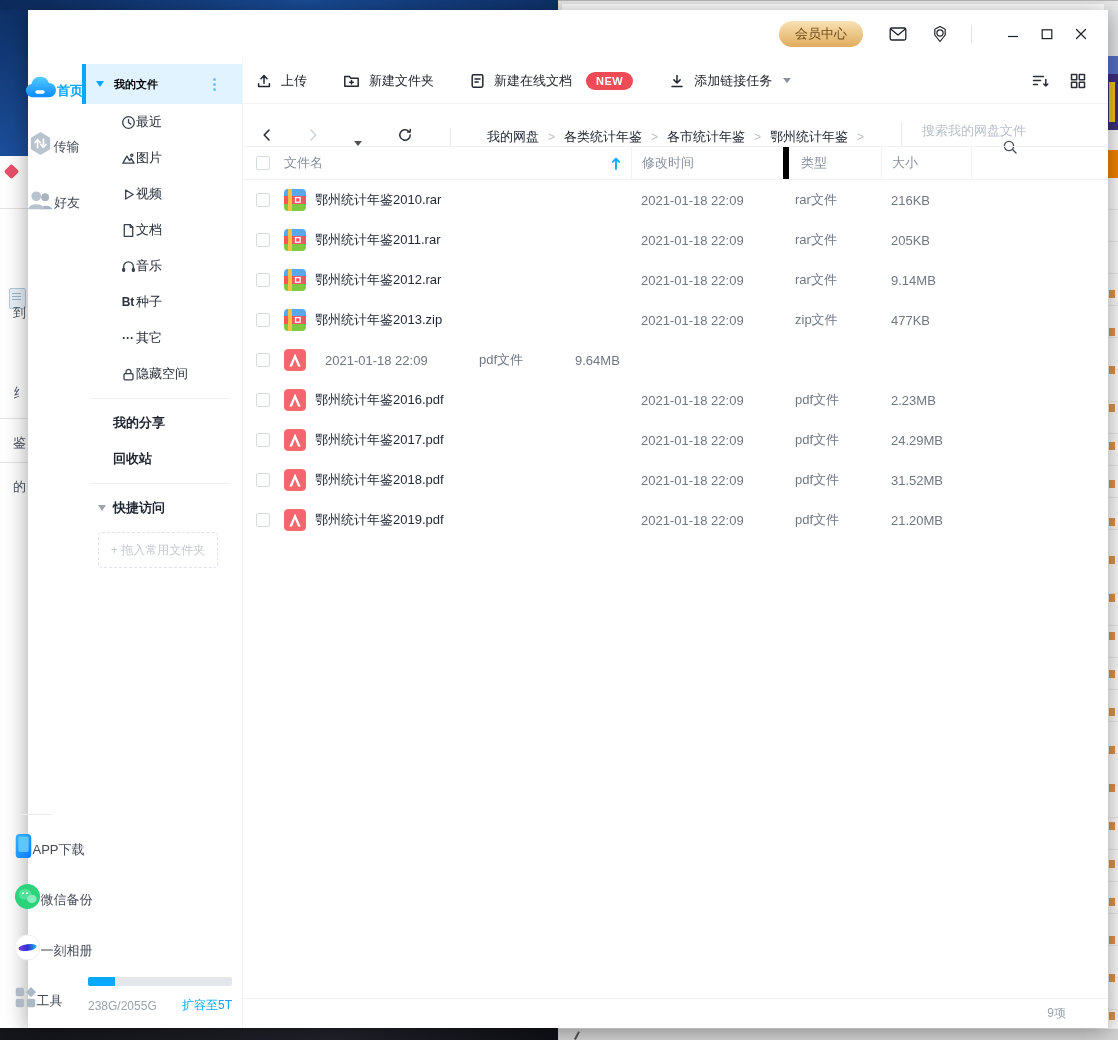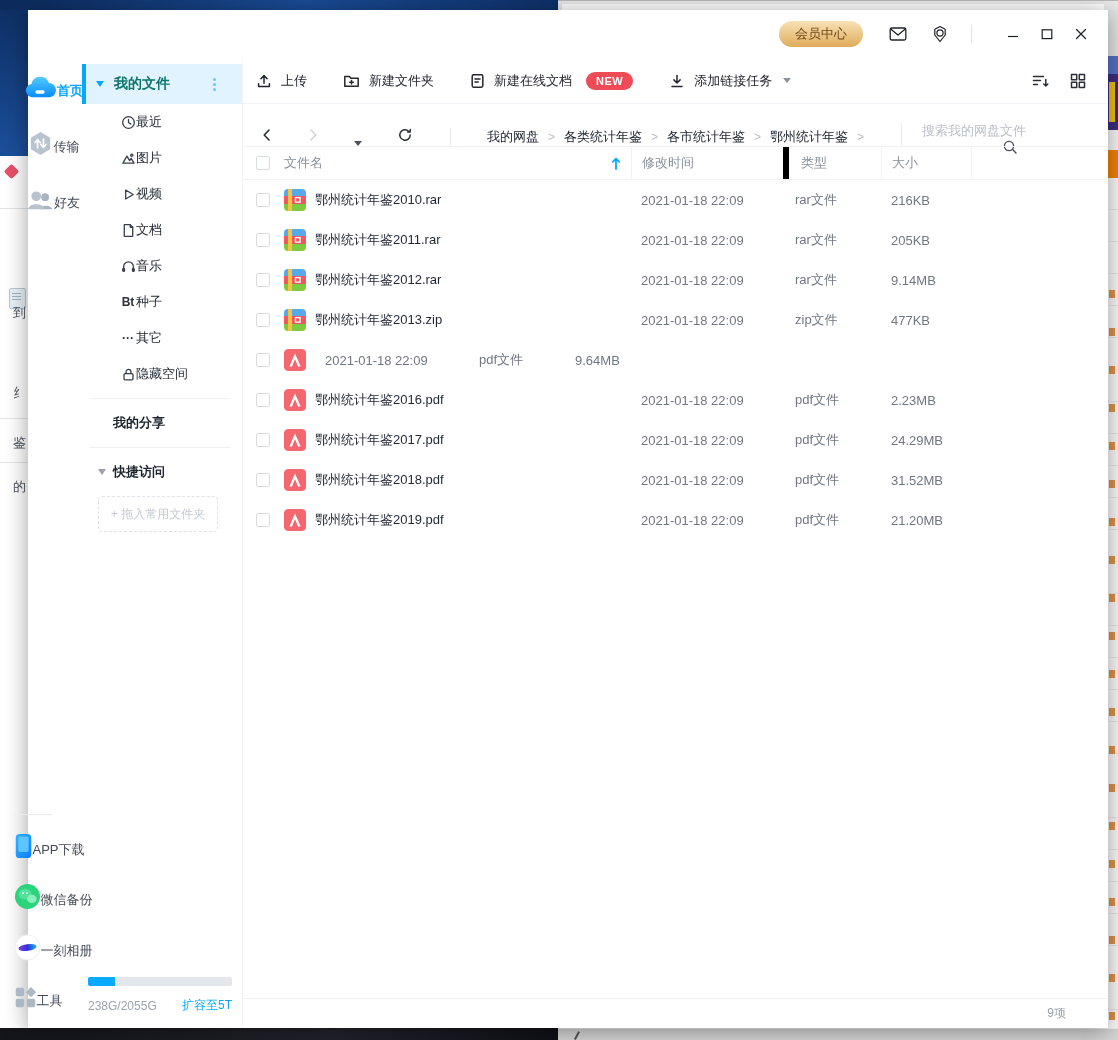--- a/index.html
+++ b/index.html
@@ -58,21 +58,21 @@
   .rail-div{width:38px;height:1px;background:#ececf0;margin-bottom:18px;}
   .rail-bottom .rail-item{margin-bottom:24px;}
   .rail-bottom .rail-item:last-child{margin-bottom:18px;}
 
   
   .sidebar{width:165px;flex:none;display:flex;flex-direction:column;box-sizing:border-box;border-right:1px solid #f2f4f6;padding-top:6px;}
   .side-selected{height:40px;margin-left:4px;background:#e0f3fe;display:flex;align-items:center;padding-left:14px;position:relative;cursor:default;}
   .side-selected::before{content:"";position:absolute;left:0;top:0;width:4px;height:100%;background:#06a7ff;}
   .tri{width:0;height:0;border-left:4.5px solid transparent;border-right:4.5px solid transparent;border-top:6px solid #06a7ff;margin-right:10px;}
   .tri.gray{border-top-color:#9aa3ae;}
-  .side-selected .txt{color:#0f766e;font-size:14px;font-weight:bold;}
+  .side-selected .txt{color:#000000;font-size:11px;font-weight:bold;}
   .side-dots{margin-left:auto;margin-right:26px;display:flex;flex-direction:column;gap:2px;}
   .side-dots i{width:3px;height:3px;border-radius:50%;background:#6ec5f8;display:block;}
   .side-item{height:36px;display:flex;align-items:center;padding-left:42px;font-size:13px;color:#242b36;cursor:default;}
   .side-item .si{width:16px;height:16px;display:flex;align-items:center;justify-content:center;color:#39414f;flex:none;}
   .si svg{stroke:#39414f;fill:none;stroke-width:1.4;stroke-linecap:round;stroke-linejoin:round;}
   .si .glyph{font-size:12px;font-weight:bold;color:#2b323d;letter-spacing:0;}
   .side-div{height:1px;background:#eef0f3;margin:6px 12px;}
   .side-head{height:36px;display:flex;align-items:center;padding-left:35px;font-size:13px;font-weight:bold;color:#1e2530;cursor:default;}
   .side-head.qa{padding-left:20px;}
   .side-head .tri{margin-right:7px;}
@@ -371,20 +371,23 @@
                 <path d="M5.4 7 V5.2 a2.6 2.6 0 0 1 5.2 0 V7"></path>
               </svg>
           </span>
             <span>隐藏空间</span>
         </div>
 
         <div class="side-div"></div>
         <div class="side-head">
             <span>我的分享</span>
           </div>
+        <div class="side-head">
+            <span>回收站</span>
+          </div>
         <div class="side-div"></div>
         <div class="side-head qa">
           <span class="tri gray"></span>
           <span>快捷访问</span>
         </div>
         <div class="drop-box">+ 拖入常用文件夹</div>
 
         <div class="side-fill"></div>
 
         <div class="storage">

